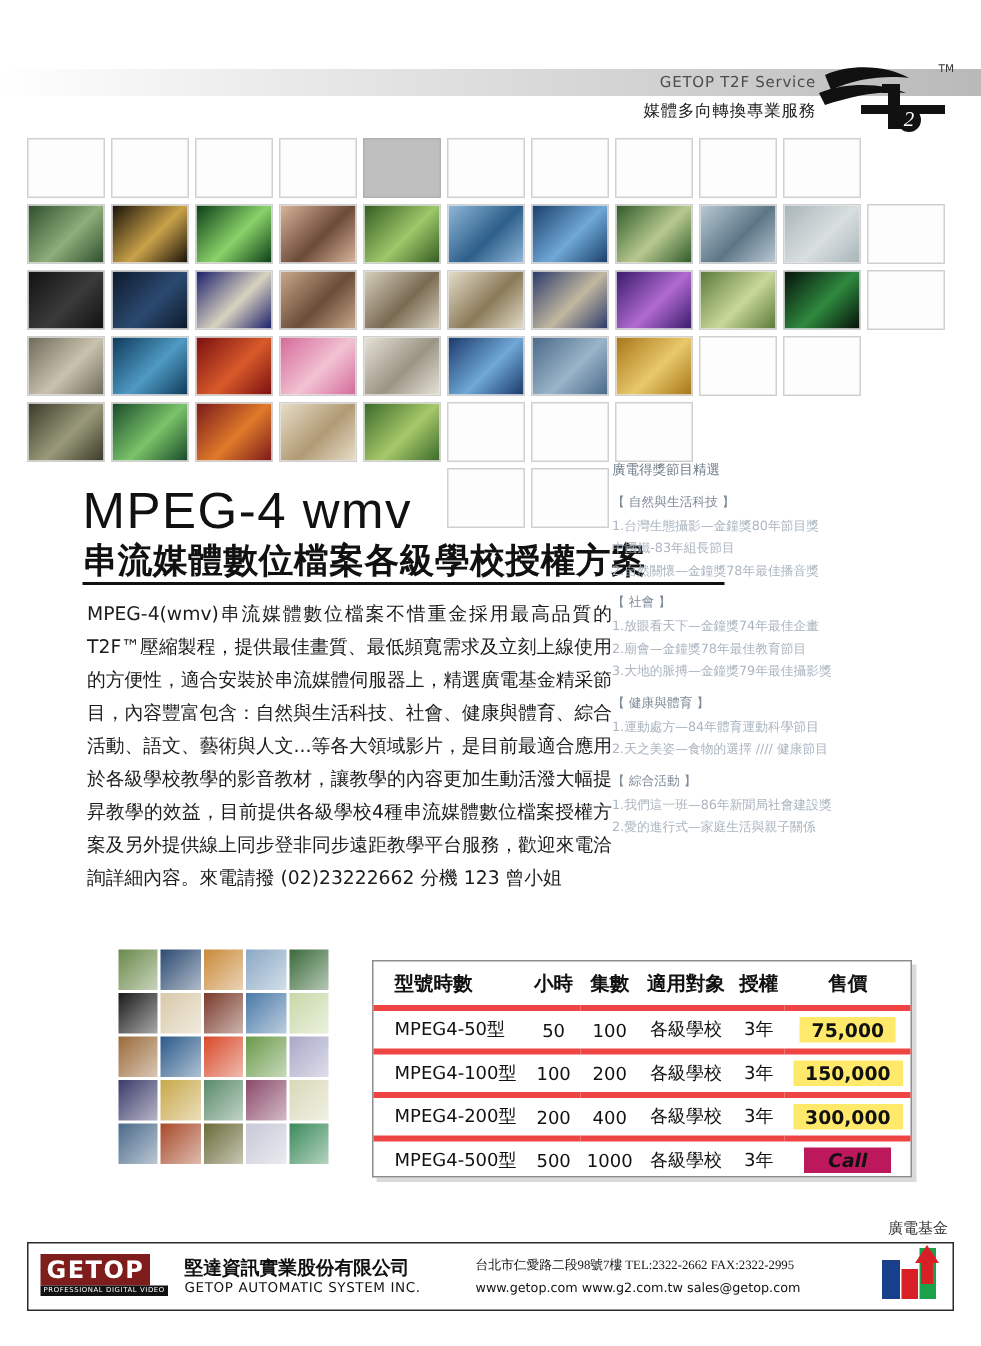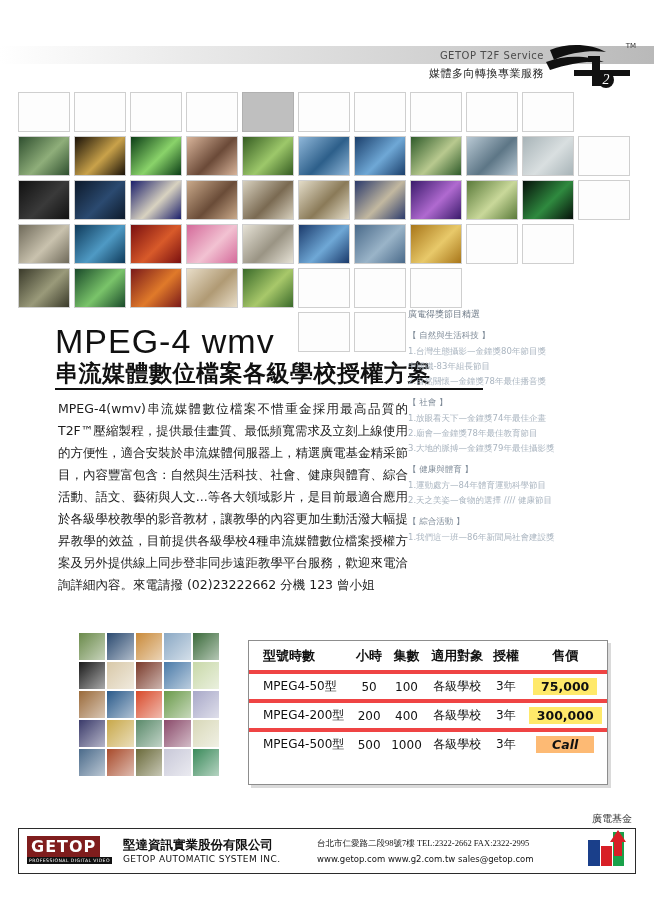--- a/index.html
+++ b/index.html
@@ -350,20 +350,21 @@
     <div class="aw-item">2.自然關懷—金鐘獎78年最佳播音獎</div>
     <div class="aw-head">【 社會 】</div>
     <div class="aw-item">1.放眼看天下—金鐘獎74年最佳企畫</div>
     <div class="aw-item">2.廟會—金鐘獎78年最佳教育節目</div>
     <div class="aw-item">3.大地的脈搏—金鐘獎79年最佳攝影獎</div>
     <div class="aw-head">【 健康與體育 】</div>
     <div class="aw-item">1.運動處方—84年體育運動科學節目</div>
     <div class="aw-item">2.天之美姿—食物的選擇 //// 健康節目</div>
     <div class="aw-head">【 綜合活動 】</div>
     <div class="aw-item">1.我們這一班—86年新聞局社會建設獎</div>
+    <div class="aw-item">2.愛的進行式—家庭生活與親子關係</div>
   </div>
 
 <div class="mosaic" id="mosaic">
     <div class="mrow">
       <div class="mcell" style="background: linear-gradient(135deg, rgb(106, 138, 74) 0%, rgb(255, 255, 255) 160%);"></div>
       <div class="mcell" style="background: linear-gradient(135deg, rgb(43, 74, 112) 0%, rgb(255, 255, 255) 160%);"></div>
       <div class="mcell" style="background: linear-gradient(135deg, rgb(201, 138, 58) 0%, rgb(255, 255, 255) 160%);"></div>
       <div class="mcell" style="background: linear-gradient(135deg, rgb(138, 168, 196) 0%, rgb(255, 255, 255) 160%);"></div>
       <div class="mcell" style="background: linear-gradient(135deg, rgb(58, 106, 58) 0%, rgb(255, 255, 255) 160%);"></div>
     </div>
@@ -412,34 +413,42 @@
     <tbody id="price-body">
         <tr>
           <td class="model">MPEG4-50型</td>
           <td>50</td>
           <td>100</td>
           <td>各級學校</td>
           <td>3年</td>
           <td><span class="price-cell" style="background: rgb(255, 233, 106);">75,000</span></td>
         </tr>
         <tr>
+          <td class="model">MPEG4-100型</td>
+          <td>100</td>
+          <td>200</td>
+          <td>各級學校</td>
+          <td>3年</td>
+          <td><span class="price-cell" style="background: rgb(255, 233, 106);">150,000</span></td>
+        </tr>
+        <tr>
           <td class="model">MPEG4-200型</td>
           <td>200</td>
           <td>400</td>
           <td>各級學校</td>
           <td>3年</td>
           <td><span class="price-cell" style="background: rgb(255, 233, 106);">300,000</span></td>
         </tr>
         <tr>
           <td class="model">MPEG4-500型</td>
           <td>500</td>
           <td>1000</td>
           <td>各級學校</td>
           <td>3年</td>
-          <td><span class="price-cell call" style="background: #fdba74;">Call</span></td>
+          <td><span class="price-cell call" style="background: #be185d;">Call</span></td>
         </tr>
       </tbody>
   </table>
 </div>
 
 <div class="gtv-label">廣電基金</div>
 <div class="gtv-logo">
   <svg width="48" height="42" viewBox="0 0 48 42">
     <rect x="0" y="14" width="12" height="26" fill="#1a3f8a"></rect>
     <rect x="13" y="20" width="11" height="20" fill="#d81f26"></rect>

